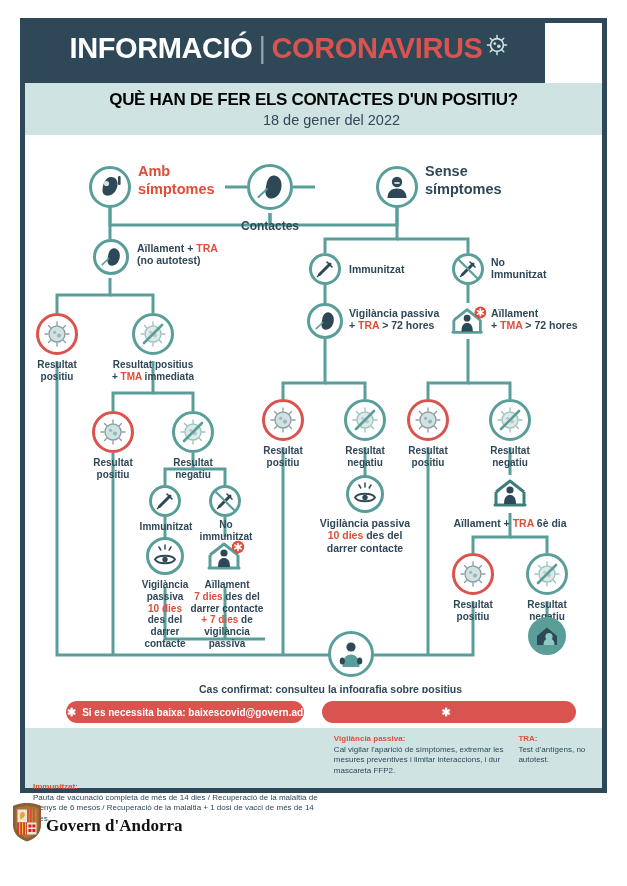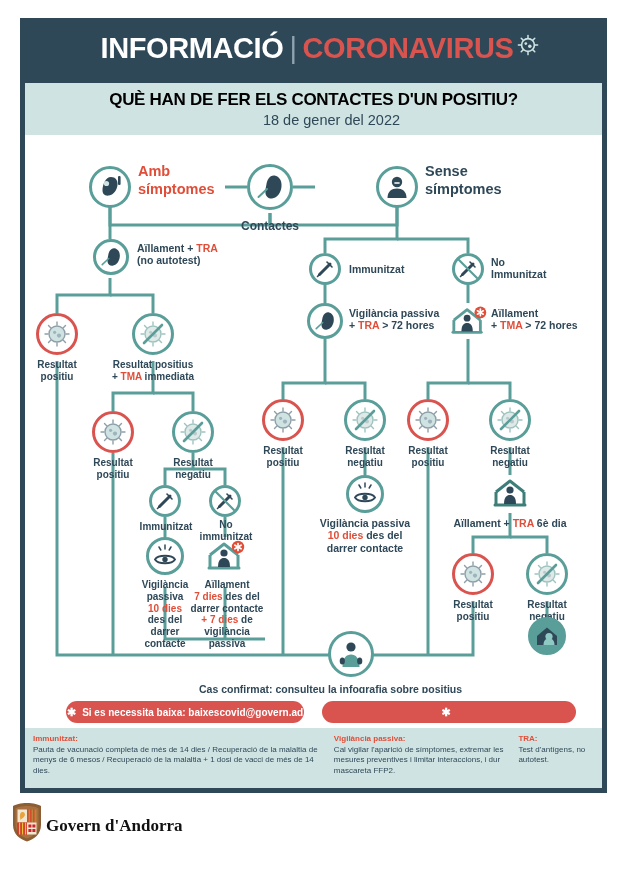--- a/index.html
+++ b/index.html
@@ -21,21 +21,21 @@
     left: 20px; top: 18px;
     width: 587px; height: 775px;
     border: 5px solid #2f4858;
     background: #ffffff;
   }
 
   
   .header-band {
     position: absolute;
     left: 20px; top: 18px;
-    width: 587px; height: 65px;
+    width: 525px; height: 65px;
     background: #2f4858;
     display: flex; align-items: center; justify-content: center; padding-left: 13px;
   }
   .header-title {
     font-size: 29px; font-weight: 700; letter-spacing: -0.4px;
     color: #ffffff; white-space: nowrap;
     font-family: "Liberation Sans", sans-serif;
   }
   .header-title .sep { color: #8fa4b0; font-weight: 400; margin: 0 6px; }
   .header-title .red { color: #d9534f; }
@@ -119,21 +119,21 @@
     position: absolute;
     left: 25px; top: 728px;
     width: 577px; height: 60px;
     background: #cfe4e2;
     display: flex;
     padding: 6px 8px;
     gap: 10px;
   }
   .note { font-size: 8px; color: #2f4858; line-height: 1.32; }
   .note .ttl { color: #e04e39; font-weight: 700; display: block; }
-  .note.n1 { width: 300px; }
+  .note.n1 { width: 300px; margin-top: 48px; }
   .note.n2 { width: 180px; }
   .note.n3 { width: 78px; }
 
   
   .footer {
     position: absolute;
     left: 8px; top: 800px; width: 627px;
     display: flex; flex-direction: row; align-items: center;
   }
   .footer-name {

